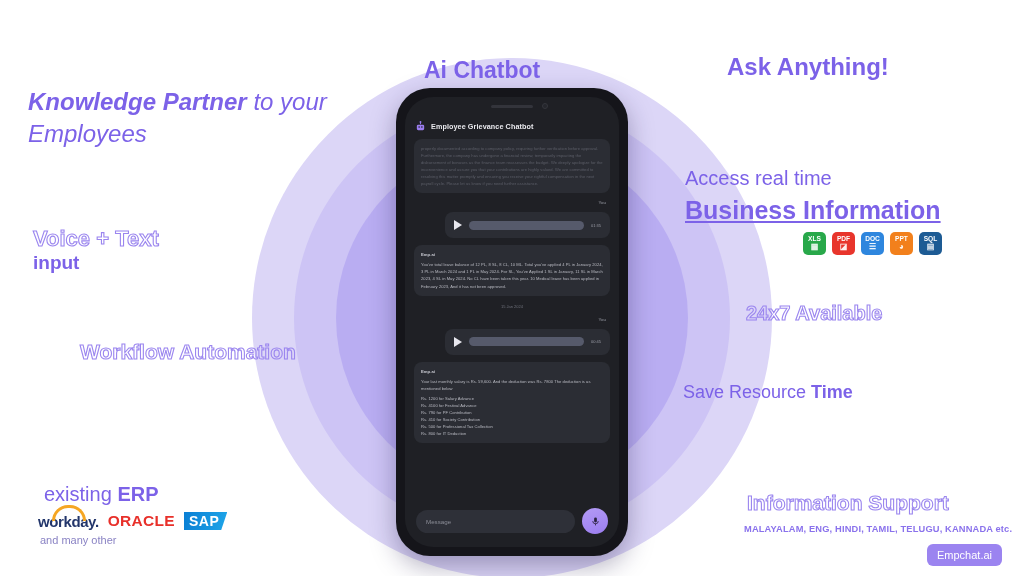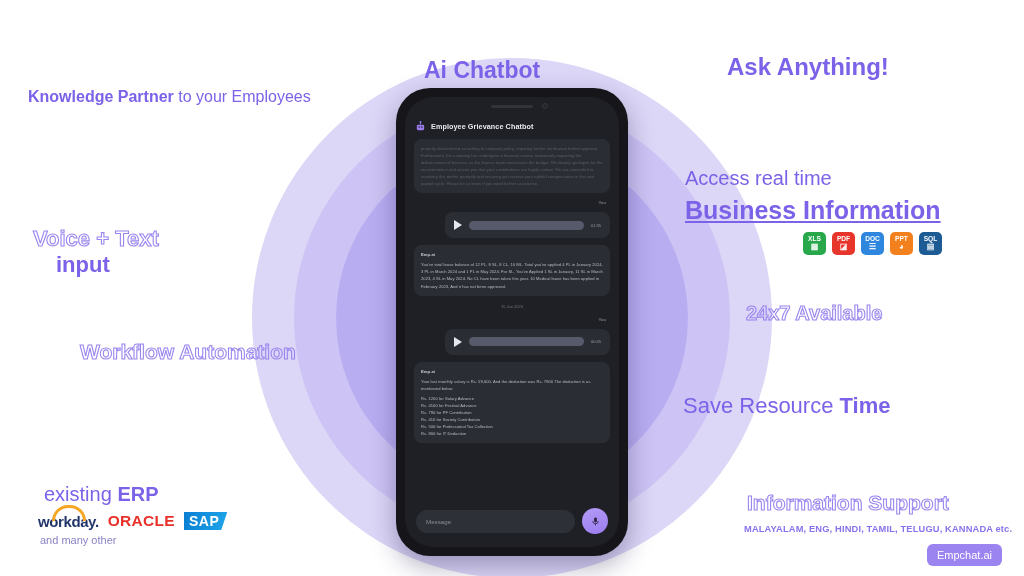--- a/index.html
+++ b/index.html
@@ -95,31 +95,31 @@
 
   
   .cap { position: absolute; color: #7c62e8; font-weight: 700; white-space: nowrap; }
   .outline {
     color: transparent;
     -webkit-text-stroke: 1.1px #9b86ef;
     font-weight: 700;
   }
   .light { font-weight: 400; }
 
-  .t-knowledge { left: 28px; top: 86px; font-size: 16px; line-height: 1.35; white-space: normal; width: 350px; }
+  .t-knowledge { left: 28px; top: 86px; font-size: 24px; line-height: 1.35; white-space: normal; width: 350px; font-style: italic; }
   .t-voice   { left: 33px; top: 226px; font-size: 22px; }
-  .t-input   { left: 33px; top: 252px; font-size: 22px; margin-left: 23px; }
+  .t-input   { left: 33px; top: 252px; font-size: 19px; }
   .t-workflow{ left: 80px; top: 340px; font-size: 21px; }
   .t-integrate { left: 44px; top: 442px; font-size: 20px; line-height: 1.75; width: 260px; white-space: normal; }
   .t-aichat  { left: 424px; top: 57px; font-size: 23px; z-index: 7; }
   .t-ask     { left: 727px; top: 53px; font-size: 24px; }
   .t-access  { left: 685px; top: 167px; font-size: 20px; }
   .t-business{ left: 685px; top: 196px; font-size: 25px; text-decoration: underline; }
   .t-247     { left: 746px; top: 302px; font-size: 20px; }
-  .t-save    { left: 683px; top: 393px; font-size: 22px; }
+  .t-save    { left: 683px; top: 382px; font-size: 18px; }
   .t-multi   { left: 747px; top: 491px; font-size: 21px; }
   .t-langs   { position:absolute; left: 744px; top: 524px; font-size: 9.3px; font-weight: 700; color: #8a72ec; letter-spacing: .15px; }
 
   
   .filerow { position: absolute; left: 803px; top: 232px; display: flex; gap: 6px; }
   .fchip {
     width: 23px; height: 23px; border-radius: 5px;
     display: flex; flex-direction: column; align-items: center; justify-content: center;
     color: #fff; font-size: 6.6px; font-weight: 700; line-height: 1;
   }

